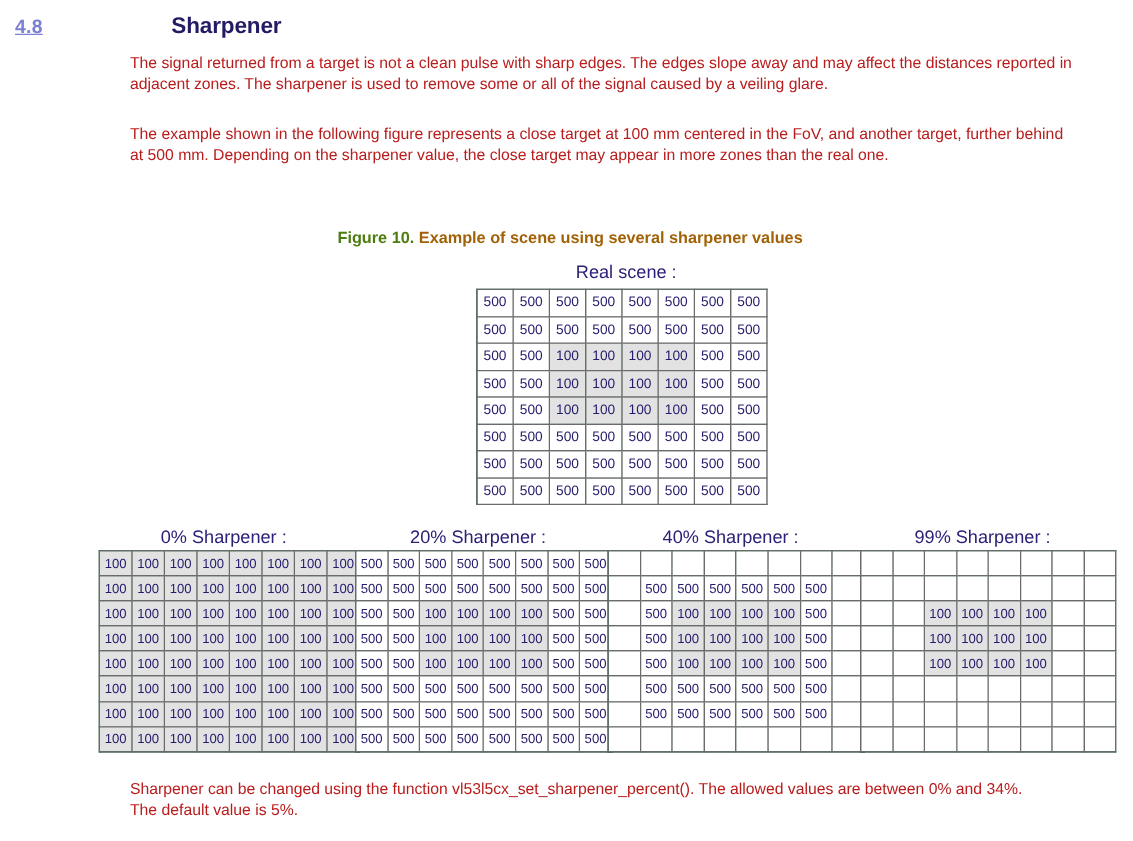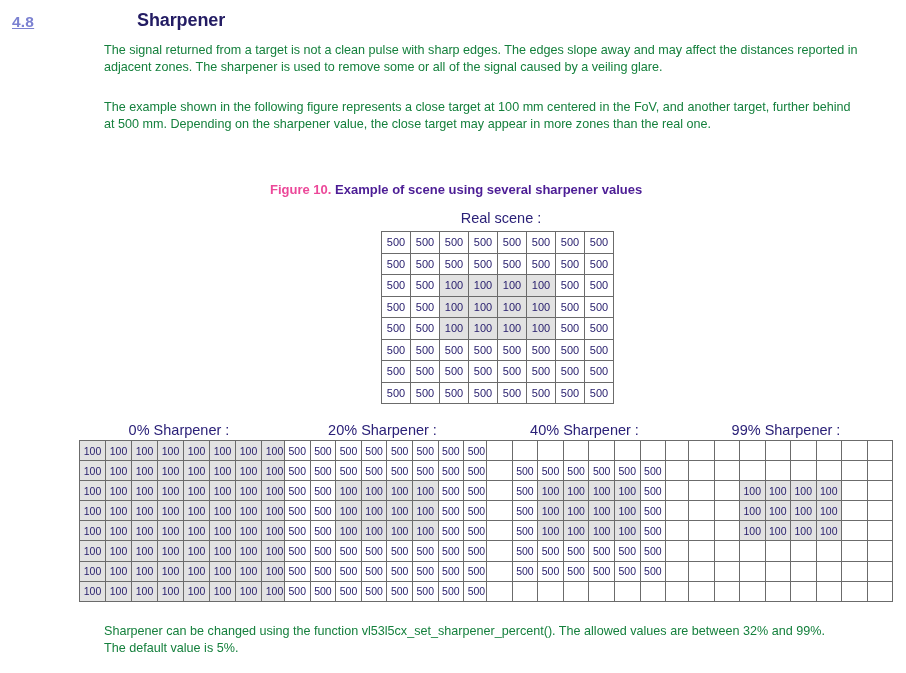--- a/index.html
+++ b/index.html
@@ -45,38 +45,38 @@
     margin-left: 32px;
   }
 
   
   .para {
     position: absolute;
     left: 104px;
     width: 758px;
     font-size: 12.6px;
     line-height: 17.2px;
-    color: #15803d;
+    color: #b91c1c;
     text-align: left;
   }
   #para1 { top: 42px; }
   #para2 { top: 99px; }
   #para3 { top: 623px; width: 730px; }
 
   
   .figure-caption {
     position: absolute;
     left: 270px;
     top: 182px;
     font-size: 13px;
     font-weight: bold;
     white-space: nowrap;
   }
-  .fig-label { color: #ec4899; }
-  .fig-text  { color: #4c1d95; }
+  .fig-label { color: #4d7c0f; }
+  .fig-text  { color: #a16207; }
 
   
   .grid-title {
     position: absolute;
     font-size: 14.5px;
     color: #2b2178;
     white-space: nowrap;
     text-align: center;
   }
   .grid {
@@ -565,13 +565,13 @@
         <td class="blank"></td>
         <td class="blank"></td>
         <td class="blank"></td>
         <td class="blank"></td>
         <td class="blank"></td>
         <td class="blank"></td>
       </tr>
     </tbody>
   </table>
 
-<div class="para" id="para3">Sharpener can be changed using the function vl53l5cx_set_sharpener_percent(). The allowed values are between 32% and 99%. The default value is 5%.</div>
+<div class="para" id="para3">Sharpener can be changed using the function vl53l5cx_set_sharpener_percent(). The allowed values are between 0% and 34%. The default value is 5%.</div>
 
 </body></html>

